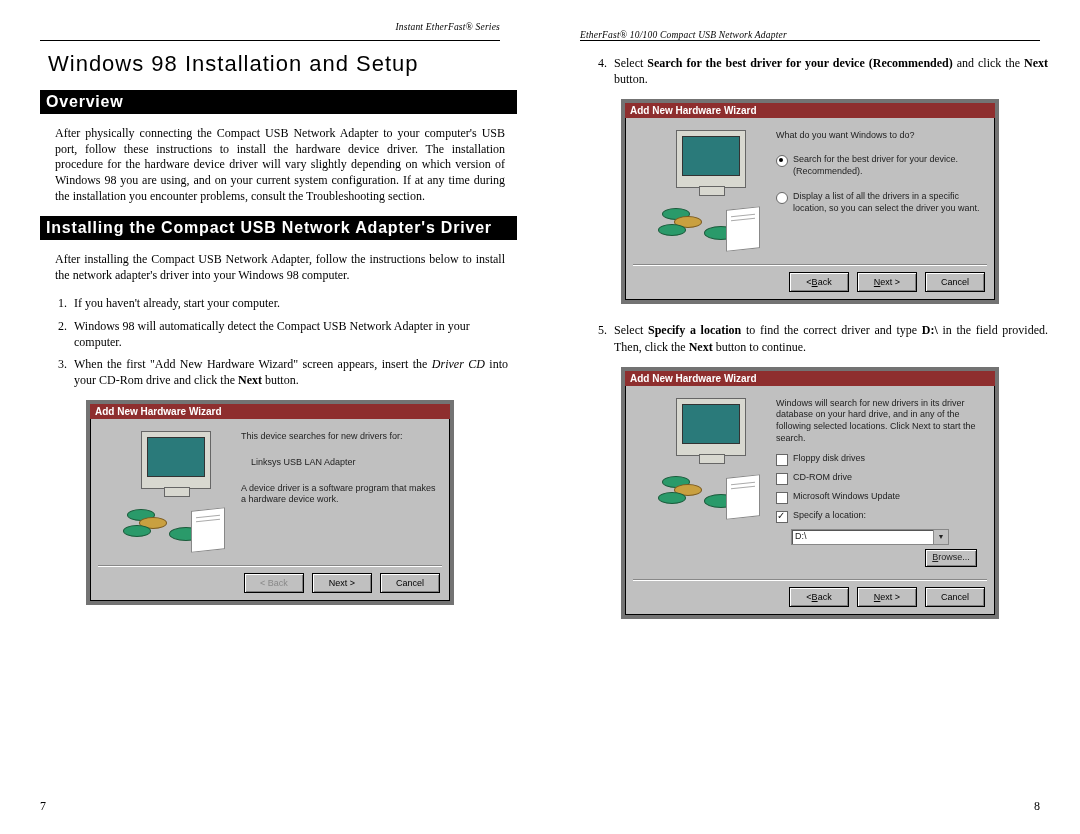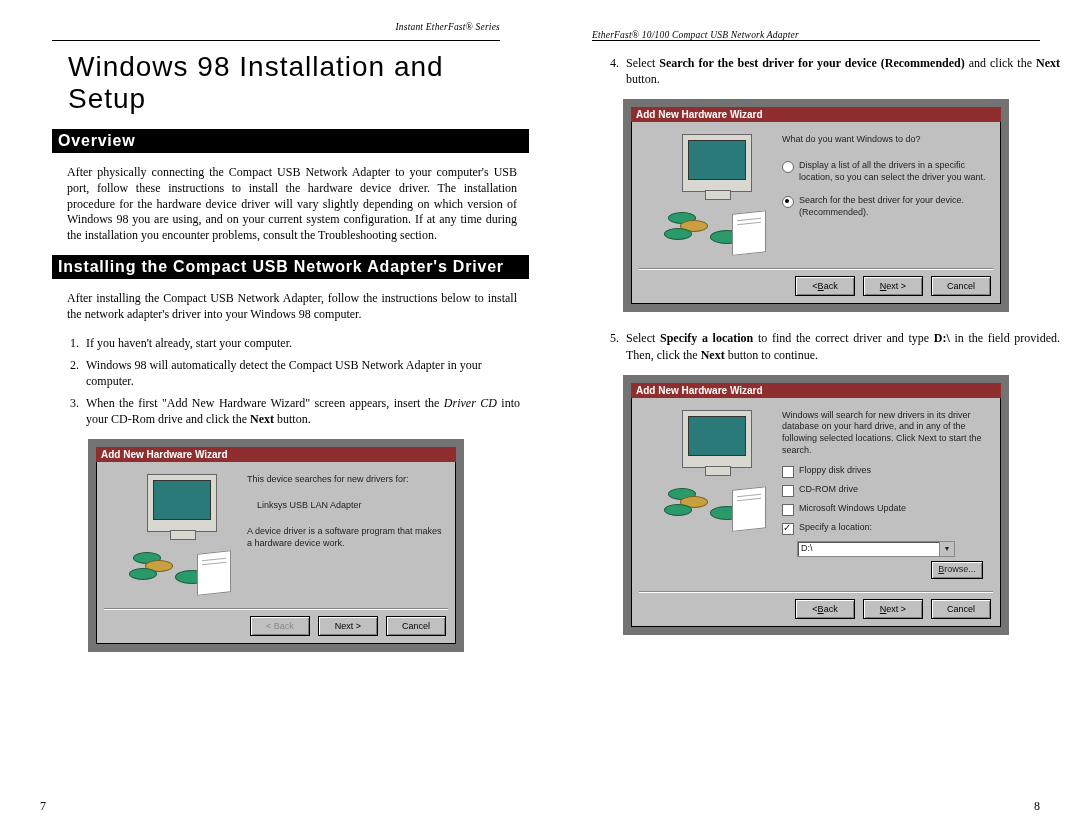--- a/index.html
+++ b/index.html
@@ -7,21 +7,21 @@
     padding: 0;
     font-family: "Times New Roman", Times, serif;
     background: #fff;
     width: 1080px;
     height: 834px;
     display: flex;
   }
   .page {
     width: 540px;
     box-sizing: border-box;
-    padding: 22px 40px 20px 52px;
+    padding: 22px 40px 20px 40px;
     position: relative;
   }
   .page-header-line {
     border-bottom: 1px solid #000;
     margin-bottom: 8px;
     position: relative;
     height: 18px;
   }
   .page-header-left {
     position: absolute;
@@ -34,24 +34,24 @@
   .page-header-right {
     position: absolute;
     top: 0;
     right: 0;
     font-style: italic;
     font-size: 9.5px;
     letter-spacing: 0.2px;
   }
   .main-title {
     font-family: Arial, Helvetica, sans-serif;
-    font-size: 28px;
+    font-size: 22px;
     font-weight: normal;
     letter-spacing: 1px;
-    margin: 10px 0 14px 16px;
+    margin: 10px 0 14px 8px;
     line-height: 1.15;
   }
   .section-bar {
     background: #000;
     color: #fff;
     font-family: Arial, Helvetica, sans-serif;
     font-size: 16px;
     font-weight: bold;
     letter-spacing: 0.8px;
     padding: 3px 6px;
@@ -84,21 +84,21 @@
   .page-num.left { left: 40px; }
   .page-num.right { right: 40px; }
   .screenshot {
     display: block;
     margin: 12px auto 0 auto;
   }
   
   .dlg {
     width: 370px;
     background: #c0c0c0;
-    border: 8px solid #737373;
+    border: 4px solid #737373;
     box-shadow: 0 0 0 1px #000 inset;
     font-family: Tahoma, "MS Sans Serif", Arial, sans-serif;
     font-size: 9px;
     color: #000;
   }
   .dlg-title {
     background: #8e2e2e;
     color: #fff;
     font-weight: bold;
     padding: 2px 5px;
@@ -343,27 +343,27 @@
       <div class="dlg-illus">
         <div class="monitor"></div>
         <div class="disk d1"></div>
           <div class="disk d2"></div>
           <div class="disk d3"></div>
           <div class="disk d4"></div>
         <div class="sheet"></div>
       </div>
       <div class="dlg-content">
         <div>What do you want Windows to do?</div>
+        <div class="radio-row" style="margin-top:12px;">
+          <div class="radio on"></div>
+          <div>Search for the best driver for your device. (Recommended).</div>
+        </div>
         <div class="radio-row" style="margin-top:14px;">
           <div class="radio"></div>
           <div>Display a list of all the drivers in a specific location, so you can select the driver you want.</div>
-        </div>
-        <div class="radio-row" style="margin-top:12px;">
-          <div class="radio on"></div>
-          <div>Search for the best driver for your device. (Recommended).</div>
         </div>
       </div>
     </div>
     <div class="dlg-sep"></div>
     <div class="dlg-btns">
       <div class="w98-btn">
           <span class="u" style="text-decoration:none;">&lt; </span>
           <span class="u">B</span>
           <span>ack</span>
         </div>

